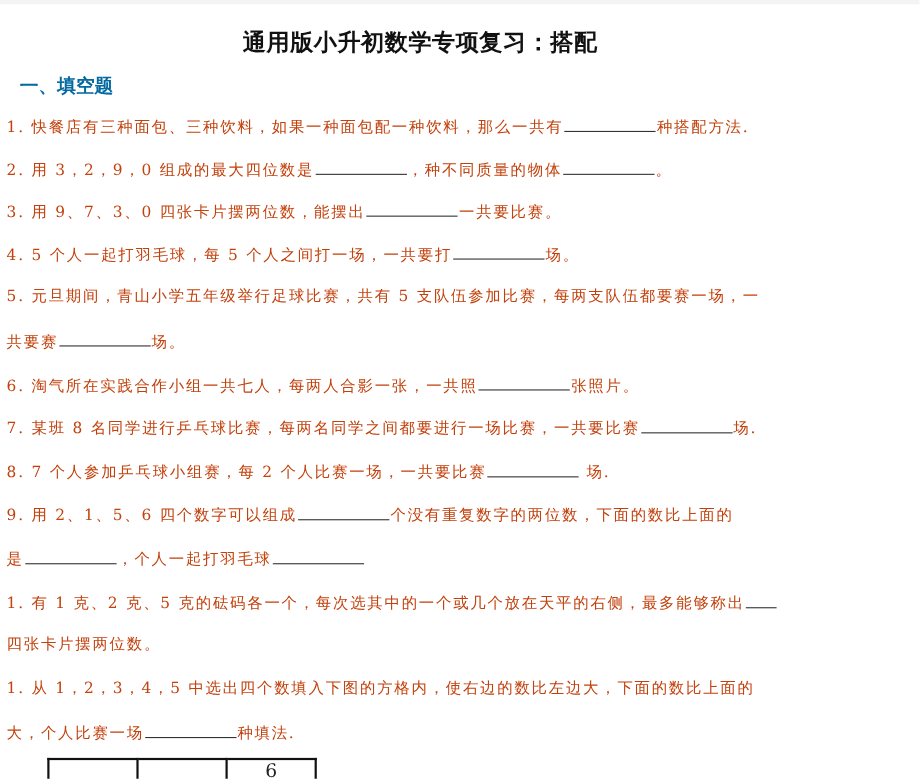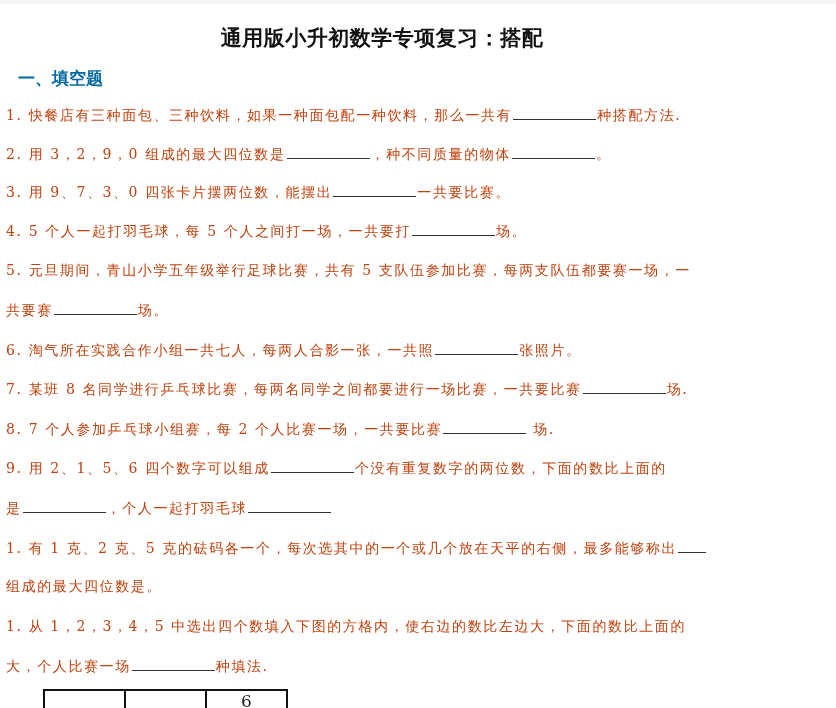--- a/index.html
+++ b/index.html
@@ -133,21 +133,21 @@
 </div>
 <div class="line" style="top:497px">
   <span>是</span><span class="blank b84"></span><span>，个人一起打羽毛球</span><span class="blank b84"></span>
 </div>
 
 <div class="line" style="top:537px">
   <span>1.</span>
   <span>有 1 克、2 克、5 克的砝码各一个，每次选其中的一个或几个放在天平的右侧，最多能够称出</span><span class="blank b30"></span>
 </div>
 <div class="line" style="top:576px">
-  <span>组成的最大四位数是。</span>
+  <span>四张卡片摆两位数。</span>
 </div>
 
 <div class="line" style="top:616px">
   <span>1.</span>
   <span>从 1，2，3，4，5 中选出四个数填入下图的方格内，使右边的数比左边大，下面的数比上面的</span>
 </div>
 <div class="line" style="top:655px">
   <span>大，个人比赛一场</span><span class="blank b84"></span><span>种填法.</span>
 </div>
 

